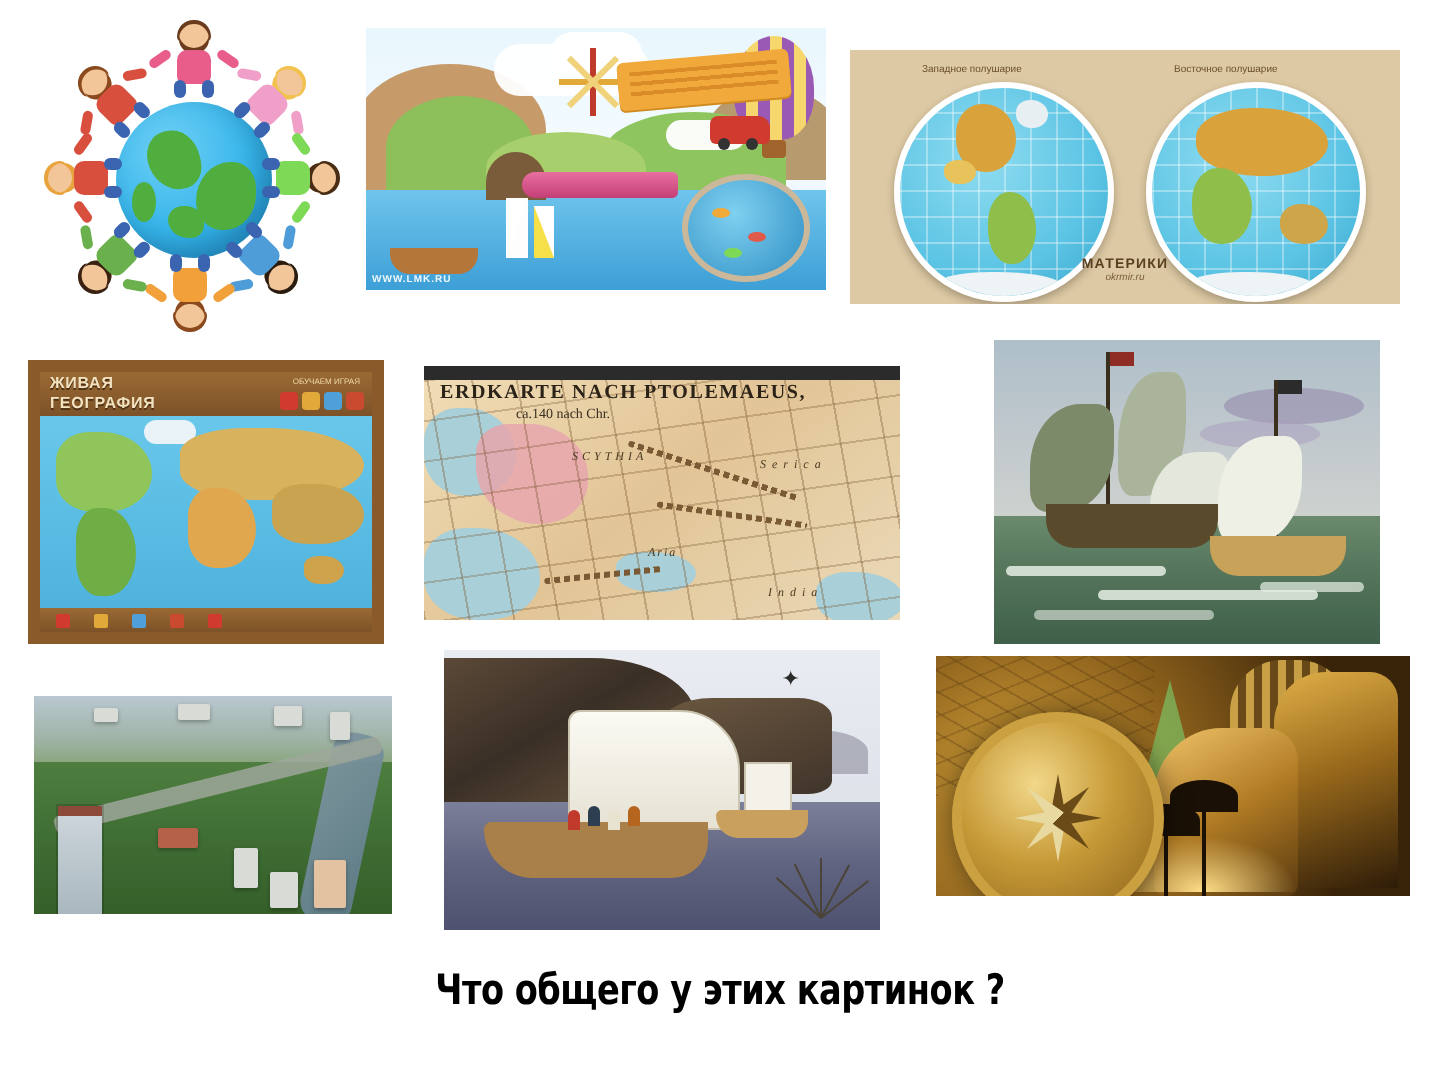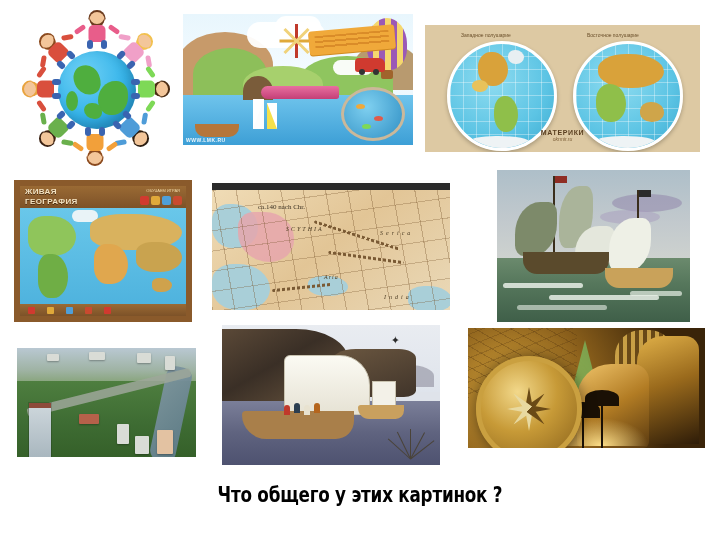--- a/index.html
+++ b/index.html
@@ -476,20 +476,21 @@
       <div class="mesh"></div>
       <div class="range r1"></div>
         <div class="range r2"></div>
         <div class="range r3"></div>
       <div class="nm" style="left:74px;top:36px;">SCYTHIA</div>
       <div class="nm" style="left:112px;top:84px;letter-spacing:1px;">Aria</div>
       <div class="nm" style="left:172px;top:104px;letter-spacing:3px;">India</div>
       <div class="nm" style="left:168px;top:40px;letter-spacing:3px;">Serica</div>
     </div>
     <div class="bar"></div>
+    <div class="ttl">ERDKARTE NACH PTOLEMAEUS,</div>
     <div class="sub">ca.140 nach Chr.</div>
   </div>
 
   <div class="pic ships">
     <div class="sky"></div>
     <div class="cl cl1"></div>
     <div class="cl cl2"></div>
     <div class="sea"></div>
     <div class="mast" style="left:56px;top:6px;height:92px;"></div>
     <div class="mast" style="left:140px;top:20px;height:84px;"></div>

